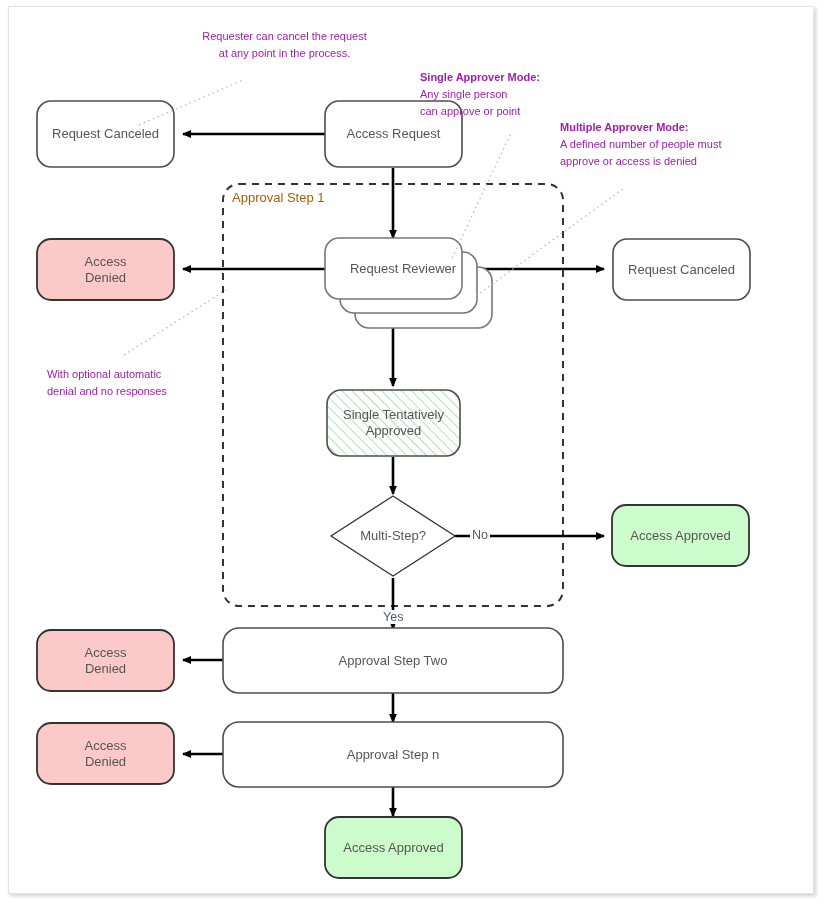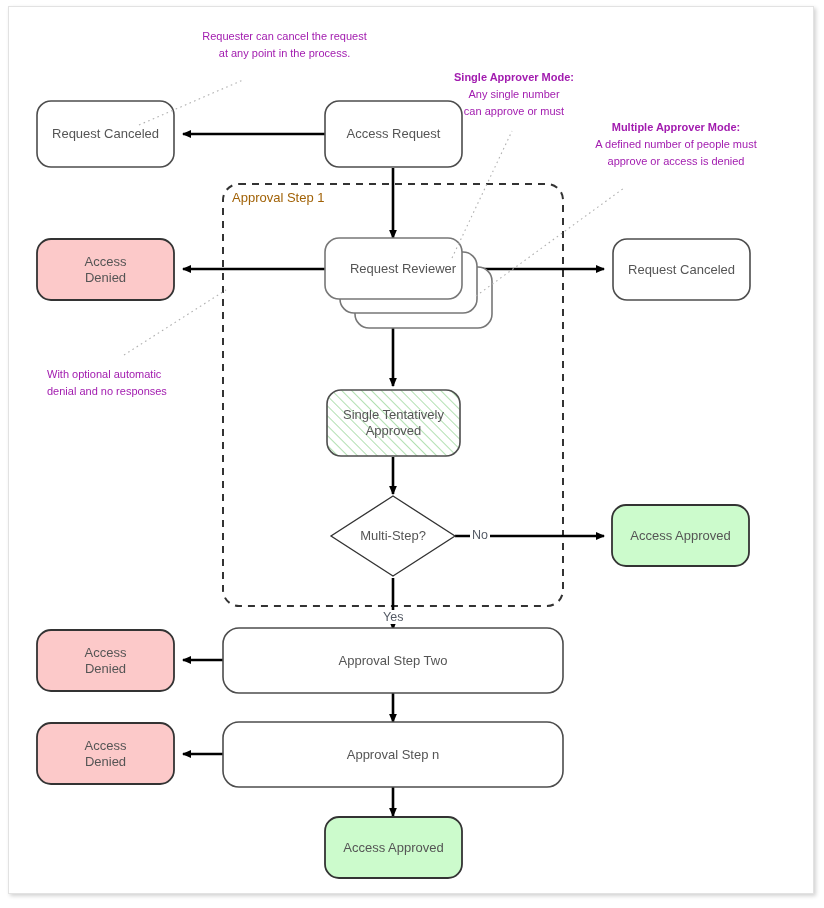--- a/index.html
+++ b/index.html
@@ -47,21 +47,21 @@
     box-sizing: border-box;
     padding: 16px 6px;
   }
   .anno {
     position: absolute;
     color: #a21caf;
     font-size: 11px;
     line-height: 17px;
   }
   .anno.center { text-align: center; }
-  .anno.right { text-align: center; }
+  .anno.right { text-align: left; }
   .edge-label {
     position: absolute;
     color: #555b66;
     font-size: 12.5px;
     background: #ffffff;
     padding: 0 2px;
   }
   .group-label {
     position: absolute;
     color: #a16207;
@@ -191,22 +191,22 @@
   <div class="edge-label" style="left:470px; top:528px;">No</div>
   <div class="edge-label" style="left:381px; top:610px;">Yes</div>
 
   <div class="anno center" style="left:177px; top:28px; width:215px;">
     <div>Requester can cancel the request</div>
     <div>at any point in the process.</div>
   </div>
 
   <div class="anno right" style="left:420px; top:69px; width:188px;">
     <div style="font-weight:bold;">Single Approver Mode:</div>
-    <div>Any single number</div>
-    <div>can approve or must</div>
+    <div>Any single person</div>
+    <div>can approve or point</div>
   </div>
 
   <div class="anno right" style="left:560px; top:119px; width:232px;">
     <div style="font-weight:bold;">Multiple Approver Mode:</div>
     <div>A defined number of people must</div>
     <div>approve or access is denied</div>
   </div>
 
   <div class="anno" style="left:47px; top:366px; width:220px;">
     <div>With optional automatic</div>

